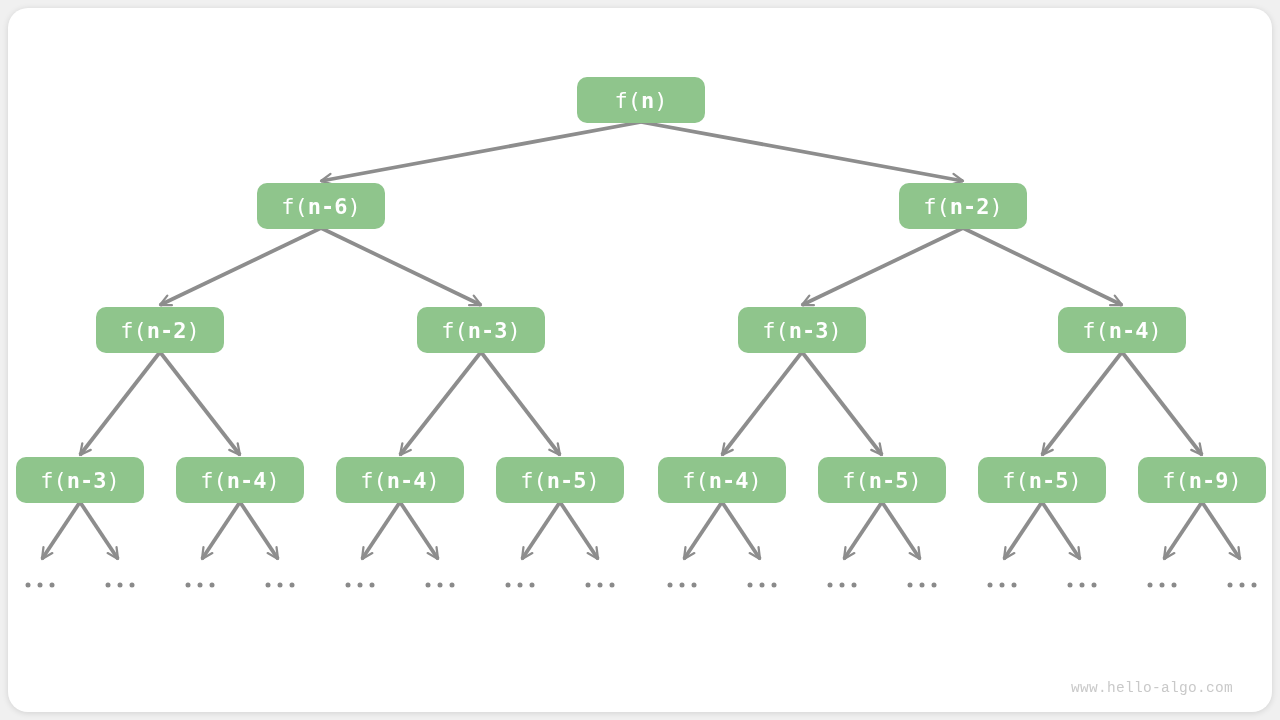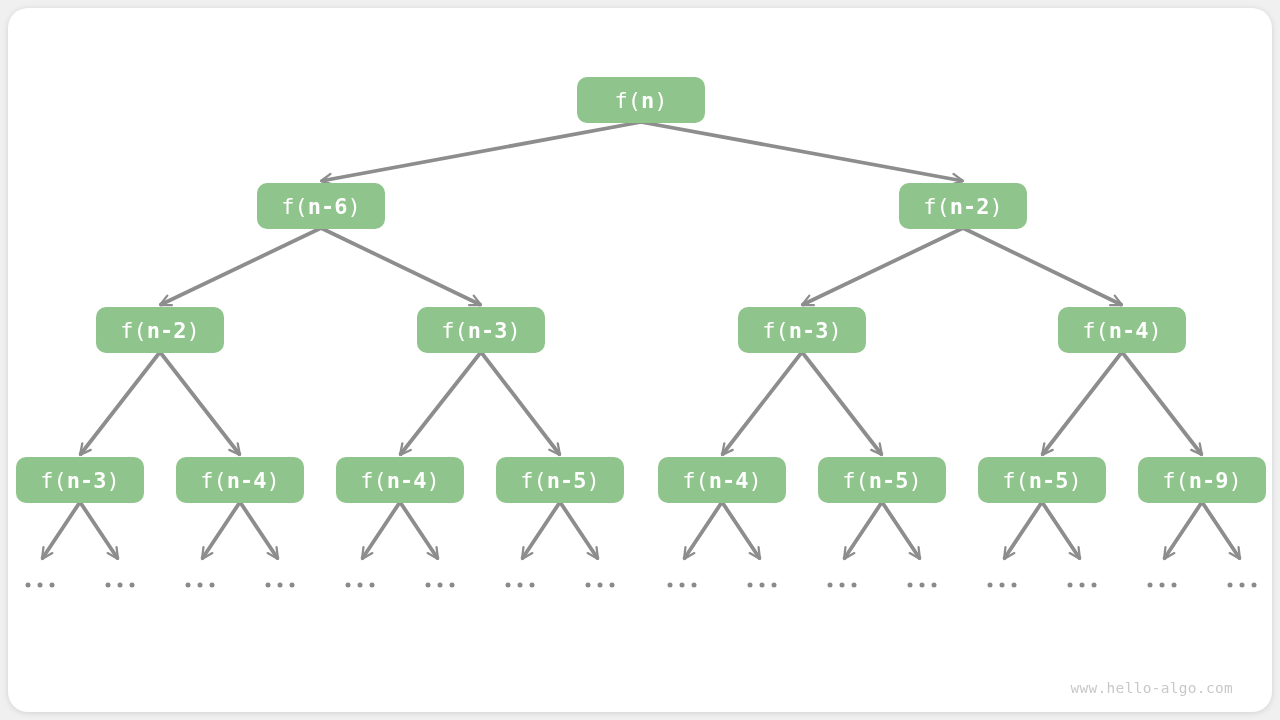--- a/index.html
+++ b/index.html
@@ -56,20 +56,21 @@
     background: var(--dots-color, #8A8A8A);
   }
 
   .watermark {
     position: absolute;
     right: 47px;
     bottom: 24px;
     font-size: 14.5px;
     letter-spacing: 0.3px;
     color: var(--wm-color, #C9C9C9);
+    font-family: Liberation Mono, monospace;
   }
 </style>
 </head>
 <body>
 
 <div class="stage" id="stage" style="--page-bg: #F0F0F0; --card-bg: #FFFFFF; --node-fill: #8FC58C; --node-text: #FFFFFF; --dots-color: #8A8A8A; --wm-color: #C9C9C9; --node-w: 128px; --node-h: 46px;">
 
   <div class="card"></div>
 
   <svg id="edges" class="edges" viewBox="0 0 1280 720">

